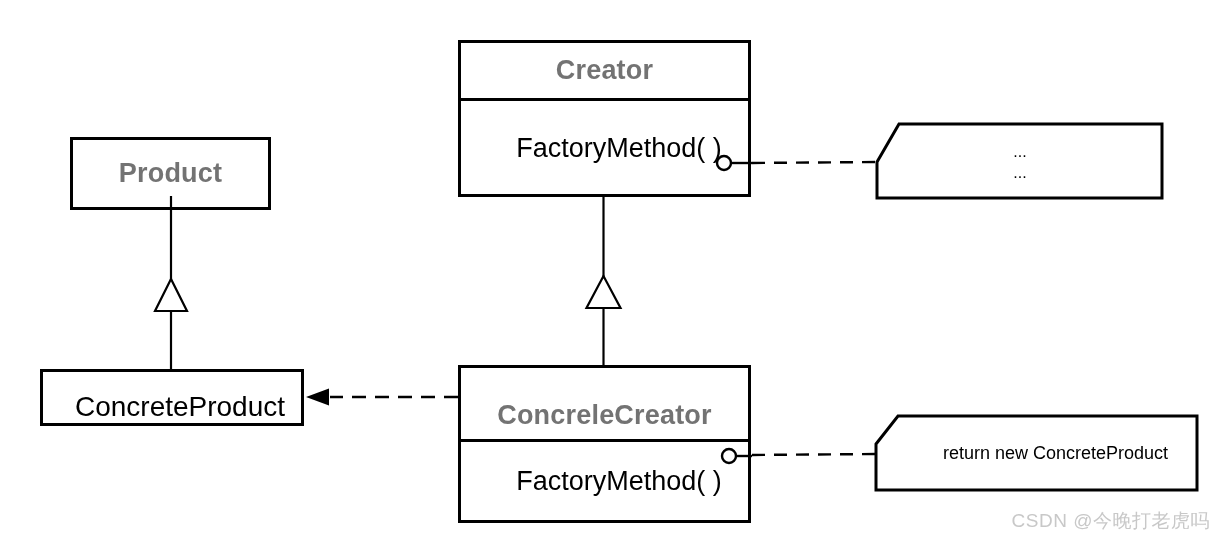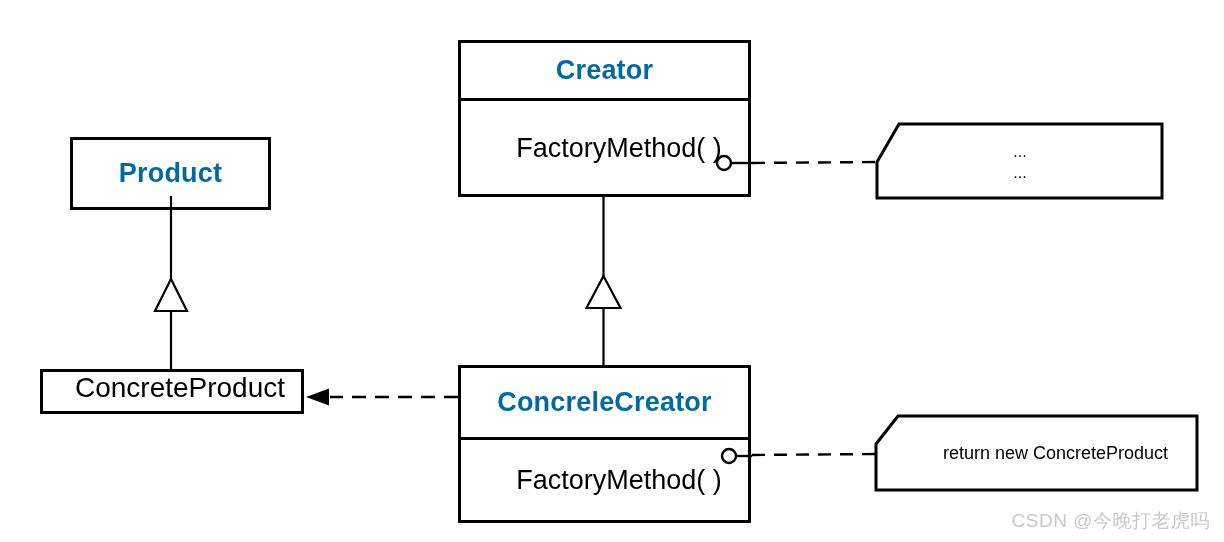--- a/index.html
+++ b/index.html
@@ -22,21 +22,21 @@
     display: flex;
     flex-direction: column;
     z-index: 1;
   }
   .uml-title {
     display: flex;
     align-items: center;
     justify-content: center;
     font-weight: bold;
     font-size: 27px;
-    color: #0369a1;
+    color: #737373;
     letter-spacing: 0.2px;
   }
   .uml-title.with-divider { border-bottom: 3px solid #000000; }
   .uml-methods {
     flex: 1;
     display: flex;
     flex-direction: column;
     align-items: center;
     justify-content: center;
     font-size: 27px;
@@ -46,24 +46,24 @@
   }
   .plain-label {
     font-size: 28px;
     color: #000000;
   }
 
   #box-creator          { left: 458px; top: 40px;  width: 293px; height: 157px; }
   #box-creator .uml-title { height: 58px; }
   #box-product          { left: 70px;  top: 137px; width: 201px; height: 73px;
                           align-items: center; justify-content: center; }
-  #box-concrete-product { left: 40px;  top: 369px; width: 264px; height: 45px;
-                          align-items: center; justify-content: flex-start; padding-left: 16px; }
+  #box-concrete-product { left: 40px;  top: 369px; width: 264px; height: 57px;
+                          align-items: center; justify-content: flex-end; padding-left: 16px; }
   #box-concrete-creator { left: 458px; top: 365px; width: 293px; height: 158px; }
-  #box-concrete-creator .uml-title { height: 72px; }
+  #box-concrete-creator .uml-title { height: 50px; margin-top: 24px; }
 
   
   svg.overlay {
     position: absolute;
     left: 0; top: 0;
     width: 1224px; height: 542px;
     z-index: 2;
     pointer-events: none;
   }
 

